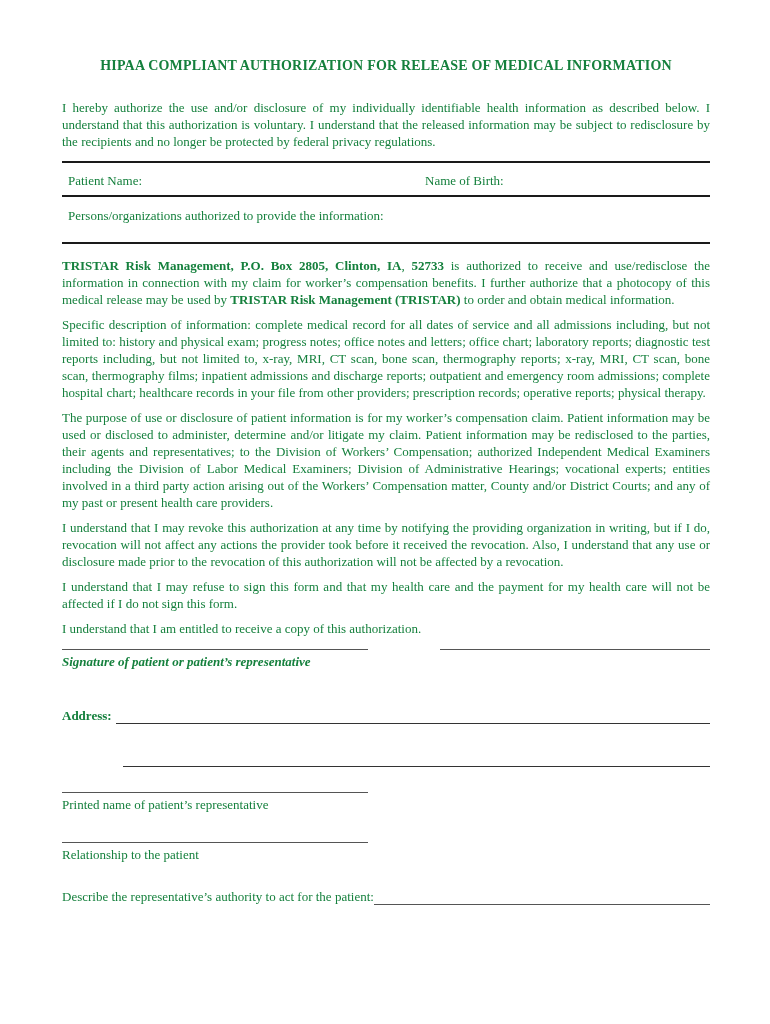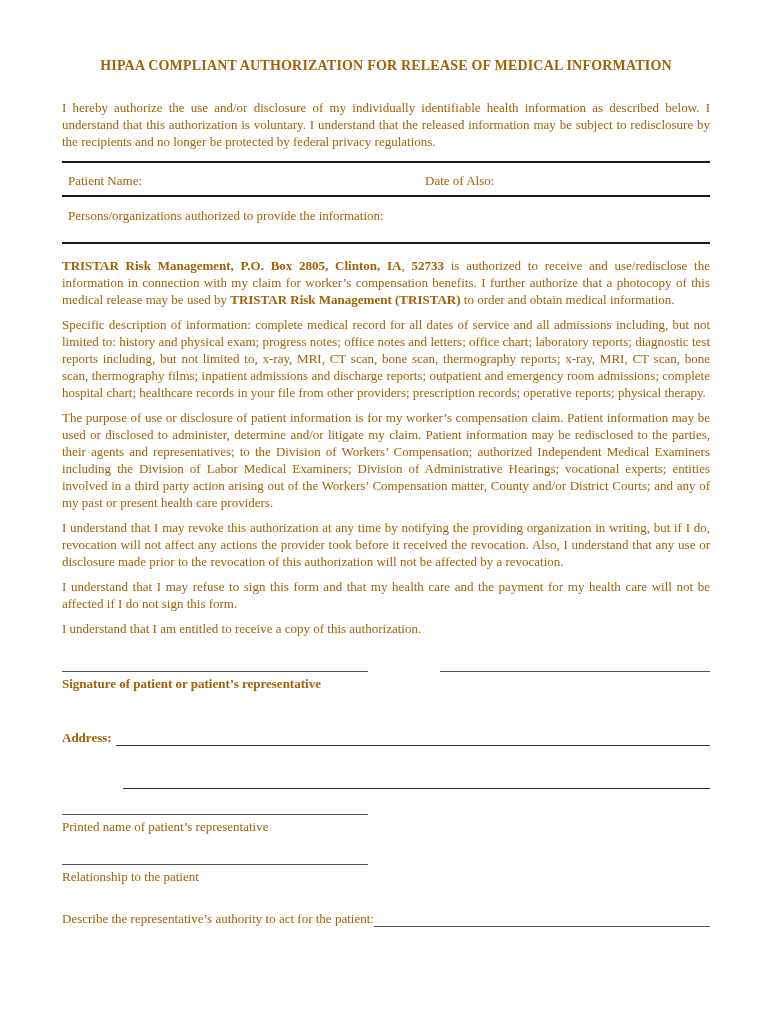--- a/index.html
+++ b/index.html
@@ -10,21 +10,21 @@
   .page {
     position: relative;
     width: 770px;
     height: 1024px;
     box-sizing: border-box;
     padding: 57px 60px 0 62px;
     background: #ffffff;
     font-family: "Liberation Serif", serif;
     font-size: 13px;
     line-height: 17px;
-    color: #a16207;
+    color: #15803d;
     overflow: hidden;
   }
   .title {
     font-size: 14px;
     font-weight: 700;
     text-align: center;
     letter-spacing: 0.2px;
     line-height: 18px;
   }
   .para {
@@ -43,21 +43,21 @@
   .patient-row { padding: 9px 0 6px 6px; }
   .patient-col { width: 357px; display: flex; }
   .dob-col { flex: 1; display: flex; }
   .persons-row { padding: 10px 0 18px 6px; display: flex; justify-content: flex-end; }
   .fill-space { flex: 1; min-height: 15px; }
   .tristar { margin-top: 13px; }
   .bold { font-weight: 700; }
   .ack { margin-top: 8px; }
   .ack-first { margin-top: 9px; }
 
-  .sig-row { display: flex; margin-top: 34px; }
+  .sig-row { display: flex; margin-top: 12px; font-style: italic; }
   .sig-col { width: 306px; }
   .sig-spacer { width: 72px; }
   .date-col { flex: 1; }
   .fill-line {
     border-bottom: 1px solid #555;
     height: 0;
   }
   .sig-label {
     font-weight: 700;
     margin-top: 3px;
@@ -97,21 +97,21 @@
   <p class="para intro">I hereby authorize the use and/or disclosure of my individually identifiable health information as described below. I understand that this authorization is voluntary. I understand that the released information may be subject to redisclosure by the recipients and no longer be protected by federal privacy regulations.</p>
 
   <div class="rule rule-1"></div>
 
   <div class="field-row patient-row">
     <div class="patient-col">
       <span>Patient Name:</span>
       <span class="fill-space"></span>
     </div>
     <div class="dob-col">
-      <span>Date of Also:</span>
+      <span>Name of Birth:</span>
       <span class="fill-space"></span>
     </div>
   </div>
 
   <div class="rule"></div>
 
   <div class="field-row persons-row">
     <span>Persons/organizations authorized to provide the information:</span>
     <span class="fill-space"></span>
   </div>

